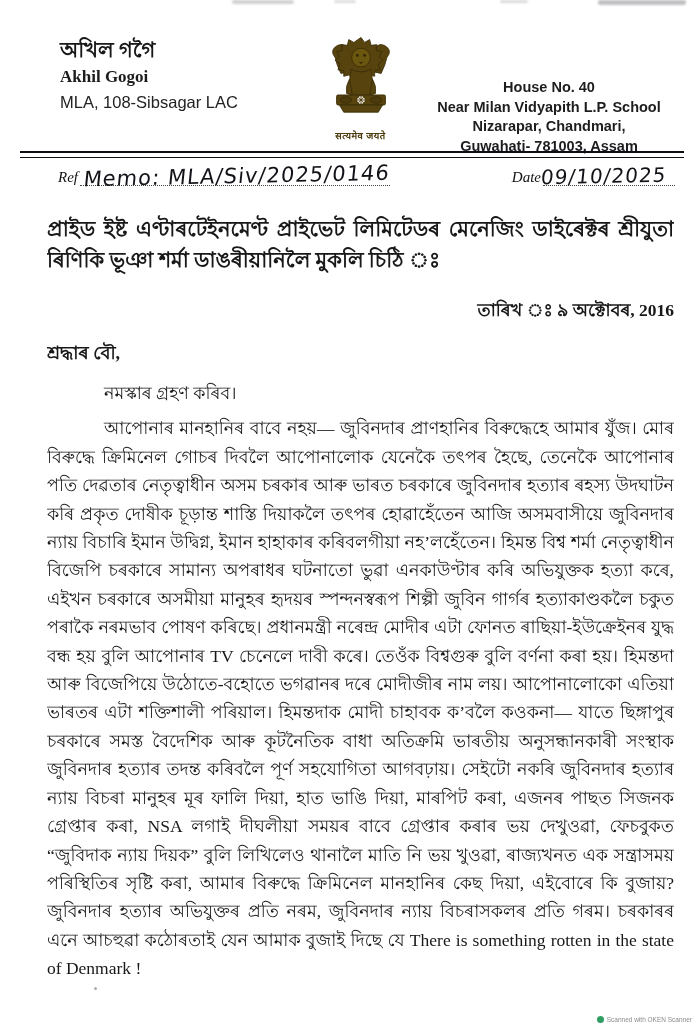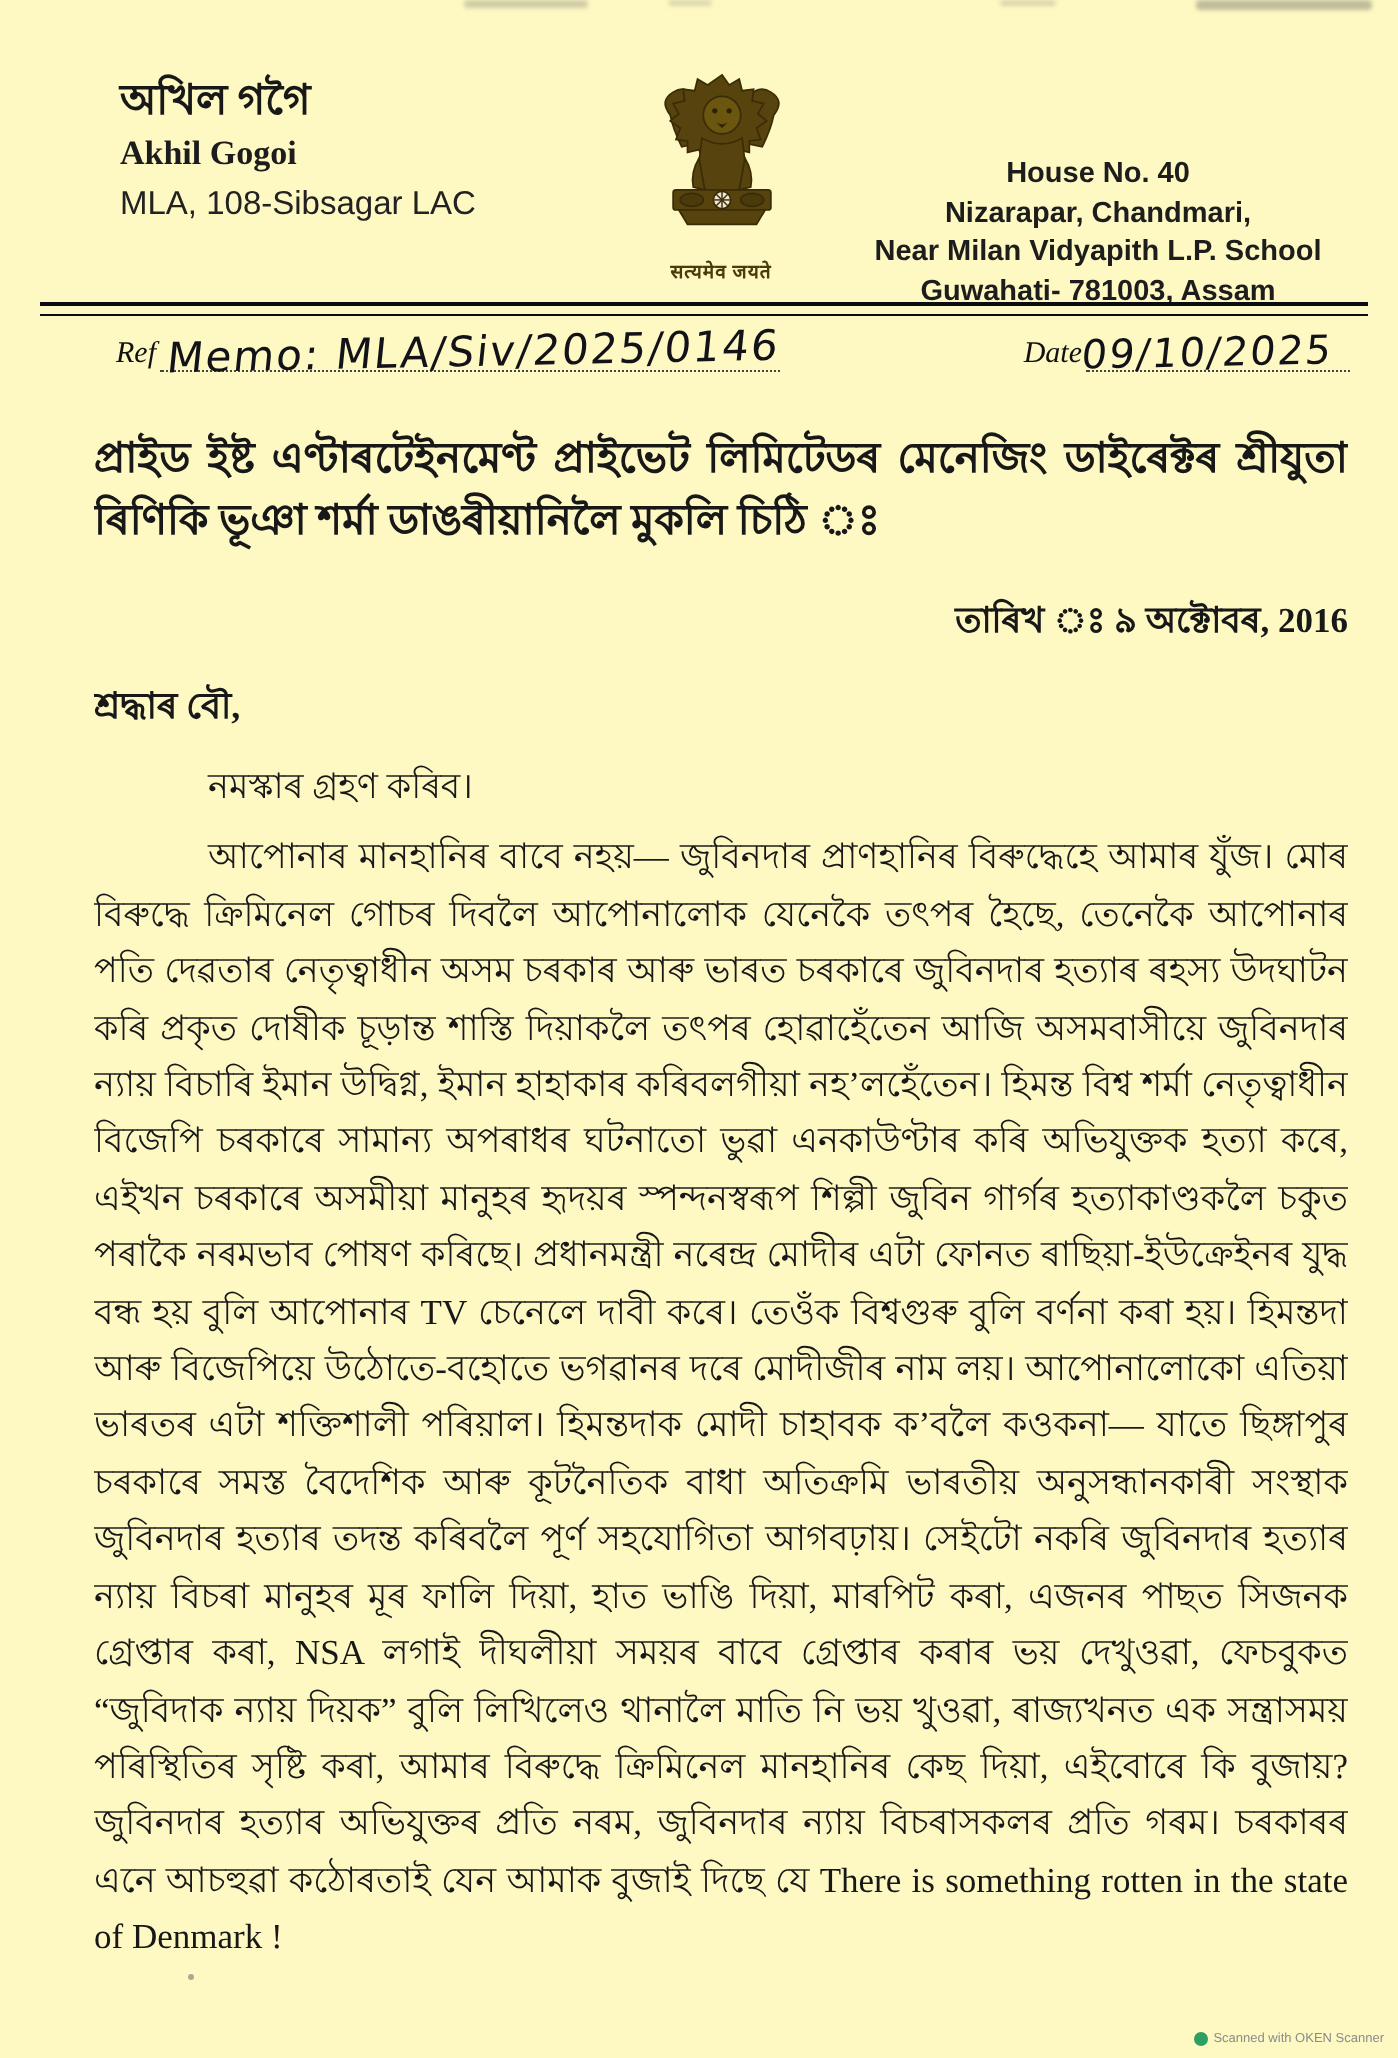--- a/index.html
+++ b/index.html
@@ -1,19 +1,19 @@
 <!DOCTYPE html>
 <html><head>
 <meta charset="utf-8">
 <style>
   html,body{margin:0;padding:0;background:#e8e8e8;}
   .page{
     position:relative;
     width:699px;height:1029px;
-    background:#fef9c3;
+    background:#ffffff;
     margin:0 auto;
     overflow:hidden;
     font-family:"Liberation Serif","DejaVu Sans",serif;
     color:#181818;
   }
   
   .artifact{position:absolute;top:0;border-radius:2px;filter:blur(1px);}
   .art-a{left:232px;width:62px;height:4px;background:rgba(85,85,95,.28);}
   .art-b{left:334px;width:22px;height:3px;background:rgba(85,85,95,.20);}
   .art-c{left:500px;width:28px;height:3px;background:rgba(85,85,95,.22);}
@@ -110,22 +110,22 @@
           <ellipse cx="71" cy="89" rx="8" ry="4.5" fill="#4a3a0c"></ellipse>
 
           <path d="M20 96 h60 l-6 10 h-48 z" fill="#57430e"></path>
         </g>
       </svg>
       <div class="motto">सत्यमेव जयते</div>
     </div>
 
     <div class="lh-right">
       <div>House No. 40</div>
+      <div>Near Milan Vidyapith L.P. School</div>
       <div>Nizarapar, Chandmari,</div>
-      <div>Near Milan Vidyapith L.P. School</div>
       <div>Guwahati- 781003, Assam</div>
     </div>
   </header>
 
   <div class="rule"></div>
 
   <div class="refrow">
     <div class="ref-group">
       <span class="ref-label">Ref</span>
       <span class="dotline ref">

